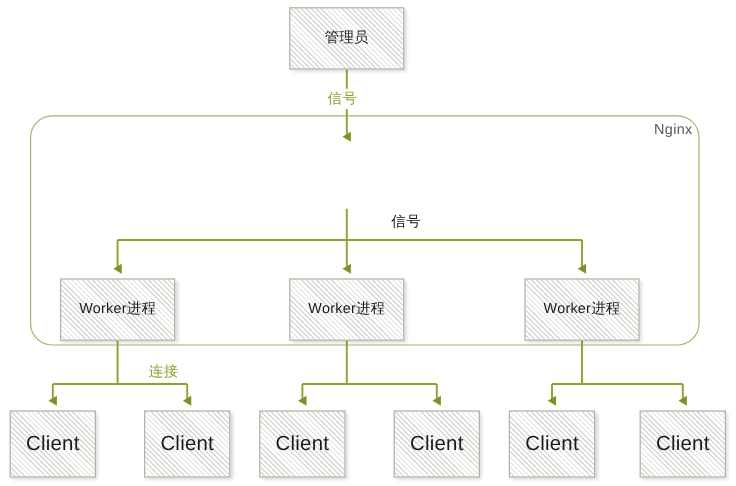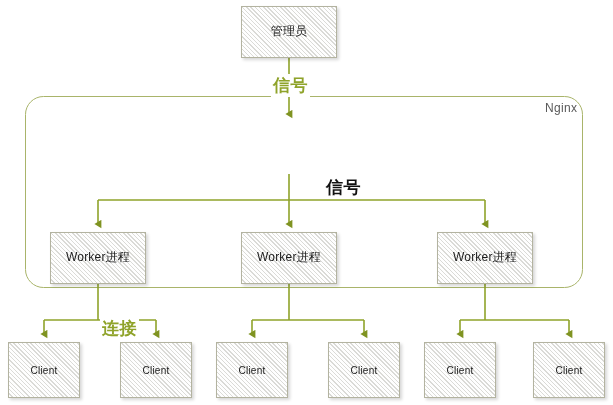--- a/index.html
+++ b/index.html
@@ -40,29 +40,28 @@
     box-shadow: 2px 2px 3px rgba(0,0,0,0.16);
     display: flex;
     align-items: center;
     justify-content: center;
     color: #1a1a1a;
     font-size: 12px;
     line-height: 1.1;
     letter-spacing: 0.2px;
     white-space: nowrap;
   }
-  .node.small { font-size: 10px; }
+  .node.small { font-size: 17px; }
   .edge-label {
     position: absolute;
-    font-size: 17px;
+    font-size: 12px;
     white-space: nowrap;
     background: #ffffff;
     padding: 0 2px;
     letter-spacing: 0.5px;
-    font-weight: bold;
   }
   .edge-label.olive { color: #8fa32a; }
   .edge-label.dark  { color: #111111; }
   .group-label {
     position: absolute;
     font-size: 12px;
     color: #595959;
     white-space: nowrap;
     letter-spacing: 0.3px;
   }
@@ -117,15 +116,15 @@
 
   <div class="node small" style="left:8px; top:342px; width:72px; height:56px;">Client</div>
   <div class="node small" style="left:120px; top:342px; width:72px; height:56px;">Client</div>
   <div class="node small" style="left:216px; top:342px; width:72px; height:56px;">Client</div>
   <div class="node small" style="left:328px; top:342px; width:72px; height:56px;">Client</div>
   <div class="node small" style="left:424px; top:342px; width:72px; height:56px;">Client</div>
   <div class="node small" style="left:533px; top:342px; width:72px; height:56px;">Client</div>
 
   <div class="edge-label olive" style="left:271px; top:74px;">信号</div>
   <div class="edge-label dark" style="left:324px; top:176px;">信号</div>
-  <div class="edge-label olive" style="left:100px; top:301px;margin-top:16px;">连接</div>
+  <div class="edge-label olive" style="left:122px; top:301px;">连接</div>
 
 </div>
 
 </body></html>

